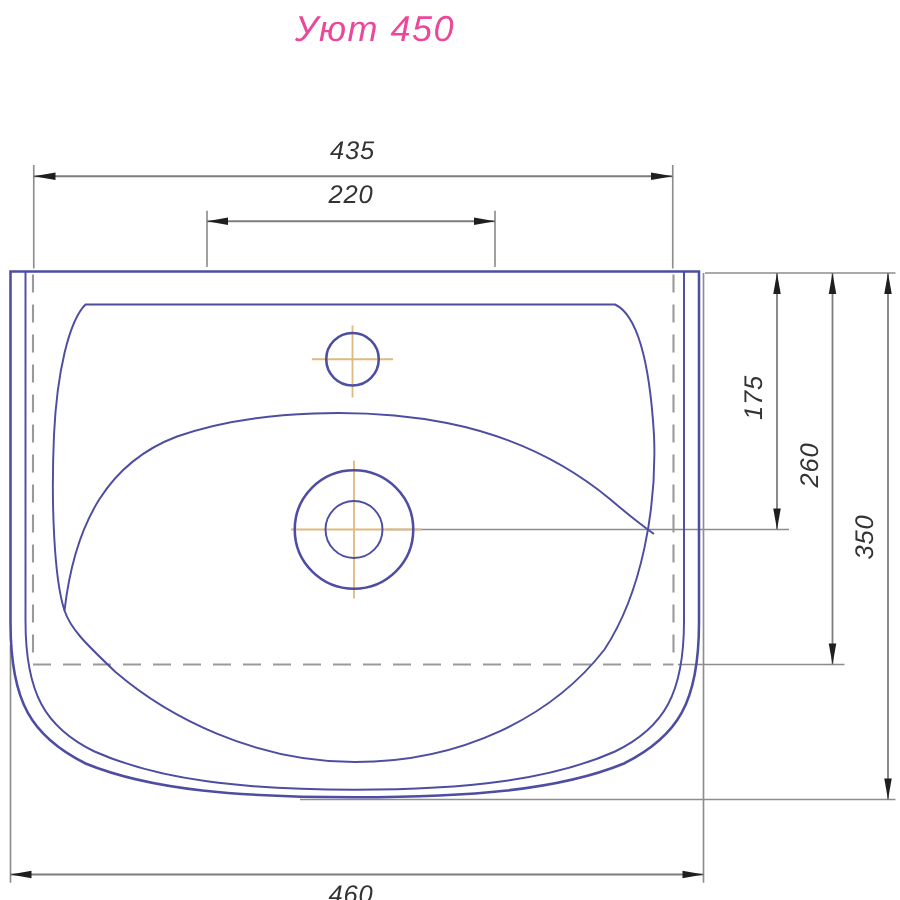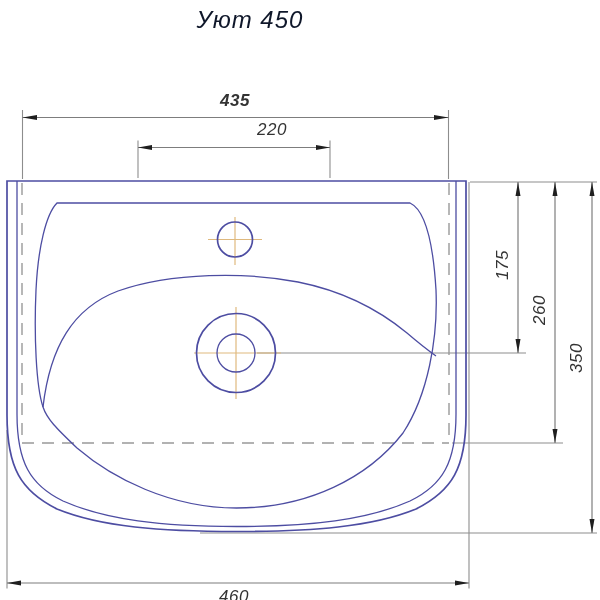--- a/index.html
+++ b/index.html
@@ -20,21 +20,21 @@
     left: 0;
     top: 0;
   }
   .title {
     position: absolute;
     left: 250px;
     top: 20px;
     transform: translate(-50%, -50%);
     font-size: 24px;
     font-style: italic;
-    color: #0f172a;
+    color: #ec4899;
     white-space: nowrap;
     letter-spacing: 1px;
   }
   .dim-label {
     position: absolute;
     transform: translate(-50%, -50%);
     font-size: 17px;
     font-style: italic;
     color: #333333;
     white-space: nowrap;
@@ -140,20 +140,20 @@
     <g>
       <line class="centerline" x1="194" y1="353" x2="281" y2="353"></line>
       <line class="centerline" x1="236" y1="307" x2="236" y2="399"></line>
       <circle class="outline-thick" cx="236" cy="353" r="39.5"></circle>
       <circle class="outline-thin" cx="236" cy="353" r="19"></circle>
     </g>
   </svg>
 
   <div class="title">Уют 450</div>
 
-  <div class="dim-label" style="left:235px; top:101px;font-weight:bold;">435</div>
-  <div class="dim-label" style="left:234px; top:130px;margin-left:38px;">220</div>
+  <div class="dim-label" style="left:235px; top:101px;">435</div>
+  <div class="dim-label" style="left:234px; top:130px;">220</div>
   <div class="dim-label" style="left:234px; top:566px;margin-top:31px;">460</div>
   <div class="dim-label rot" style="left:503px; top:265px;">175</div>
   <div class="dim-label rot" style="left:540px; top:310px;">260</div>
   <div class="dim-label rot" style="left:577px; top:358px;">350</div>
 
 </div>
 
 </body></html>

